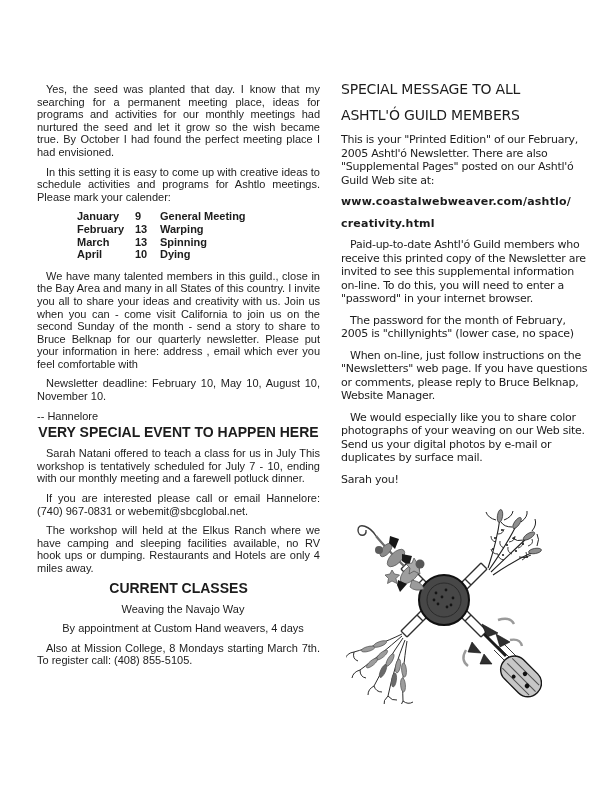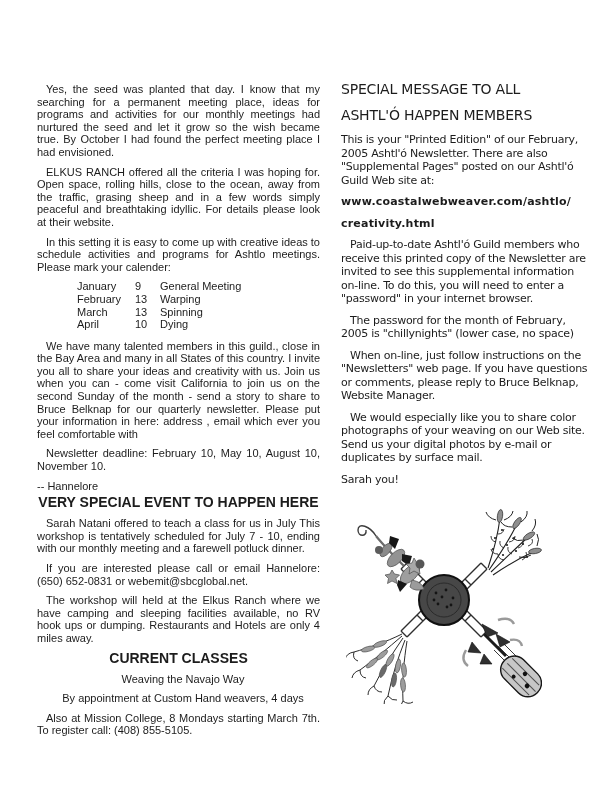--- a/index.html
+++ b/index.html
@@ -13,21 +13,21 @@
     font-family:"Liberation Sans",sans-serif;font-size:11px;line-height:12.6px;
   }
   .col-left p{margin:0 0 7px;text-align:justify;text-indent:9px;}
   .col-left p.nj{text-align:center;}
   .col-left p.sig{text-align:left;text-indent:0;padding-right:22px;margin:0 0 4px;}
   .lhead{
     font-family:"Liberation Sans",sans-serif;font-weight:bold;
     font-size:14px;line-height:13px;text-align:center;margin:2px 0 8px;
   }
   .calendar{border-collapse:collapse;margin:0 0 9px 40px;}
-  .calendar td{padding:0;font-size:11px;line-height:12.6px;vertical-align:top;}
+  .calendar td{padding:0;font-size:11px;line-height:12.6px;vertical-align:top;font-weight:bold;}
   .cal-month{width:58px;}
   .cal-day{width:25px;}
   
   .col-right{
     position:absolute;left:341px;top:70px;width:251px;
     font-family:"DejaVu Sans",sans-serif;font-size:11px;line-height:13.5px;
     letter-spacing:-0.25px;
   }
   .col-right p{margin:0 0 8px;}
   .col-right .ind{text-indent:9px;}
@@ -40,21 +40,20 @@
   
   .illustration{position:absolute;left:346px;top:497px;width:196px;height:196px;}
 </style>
 </head>
 <body>
 
 <div class="page">
 
   <div class="col-left">
     <p>Yes, the seed was planted that day. I know that my searching for a permanent meeting place, ideas for programs and activities for our monthly meetings had nurtured the seed and let it grow so the wish became true. By October I had found the perfect meeting place I had envisioned.</p>
-    <p>ELKUS RANCH offered all the criteria I was hoping for. Open space, rolling hills, close to the ocean, away from the traffic, grasing sheep and in a few words simply peaceful and breathtaking idyllic. For details please look at their website.</p>
     <p>In this setting it is easy to come up with creative ideas to schedule activities and programs for Ashtlo meetings. Please mark your calender:</p>
 
     <table class="calendar">
       <tbody>
         <tr>
           <td class="cal-month">January</td>
           <td class="cal-day">9</td>
           <td>General Meeting</td>
         </tr>
         <tr>
@@ -74,32 +73,32 @@
         </tr>
       </tbody>
     </table>
 
     <p>We have many talented members in this guild., close in the Bay Area and many in all States of this country. I invite you all to share your ideas and creativity with us. Join us when you can - come visit California to join us on the second Sunday of the month - send a story to share to Bruce Belknap for our quarterly newsletter. Please put your information in here: address , email which ever you feel comfortable with</p>
     <p>Newsletter deadline: February 10, May 10, August 10, November 10.</p>
     <p class="sig">-- Hannelore</p>
 
     <h3 class="lhead">VERY SPECIAL EVENT TO HAPPEN HERE</h3>
     <p>Sarah Natani offered to teach a class for us in July This workshop is tentatively scheduled for July 7 - 10, ending with our monthly meeting and a farewell potluck dinner.</p>
-    <p>If you are interested please call or email Hannelore: (650) 652-0831 or webemit@sbcglobal.net.</p>
+    <p>If you are interested please call or email Hannelore: (740) 967-0831 or webemit@sbcglobal.net.</p>
     <p>The workshop will held at the Elkus Ranch where we have camping and sleeping facilities available, no RV hook ups or dumping. Restaurants and Hotels are only 4 miles away.</p>
 
     <h3 class="lhead">CURRENT CLASSES</h3>
     <p class="nj">Weaving the Navajo Way</p>
     <p class="nj">By appointment at Custom Hand weavers, 4 days</p>
     <p>Also at Mission College, 8 Mondays starting March 7th. To register call: (408) 855-5105.</p>
   </div>
 
   <div class="col-right">
     <h2 class="rhead">SPECIAL MESSAGE TO ALL</h2>
-    <h2 class="rhead">ASHTL'Ó HAPPEN MEMBERS</h2>
+    <h2 class="rhead">ASHTL'Ó GUILD MEMBERS</h2>
 
     <p>This is your "Printed Edition" of our February, 2005 Ashtl'ó Newsletter. There are also "Supplemental Pages" posted on our Ashtl'ó Guild Web site at:</p>
     <p class="burl">www.coastalwebweaver.com/ashtlo/</p>
     <p class="burl">creativity.html</p>
 
     <p class="ind">Paid-up-to-date Ashtl'ó Guild members who receive this printed copy of the Newsletter are invited to see this supplemental information on-line. To do this, you will need to enter a "password" in your internet browser.</p>
     <p class="ind">The password for the month of February, 2005 is "chillynights" (lower case, no space)</p>
     <p class="ind">When on-line, just follow instructions on the "Newsletters" web page. If you have questions or comments, please reply to Bruce Belknap, Website Manager.</p>
     <p class="ind">We would especially like you to share color photographs of your weaving on our Web site. Send us your digital photos by e-mail or duplicates by surface mail.</p>
     <p class="thanks">Sarah you!</p>

